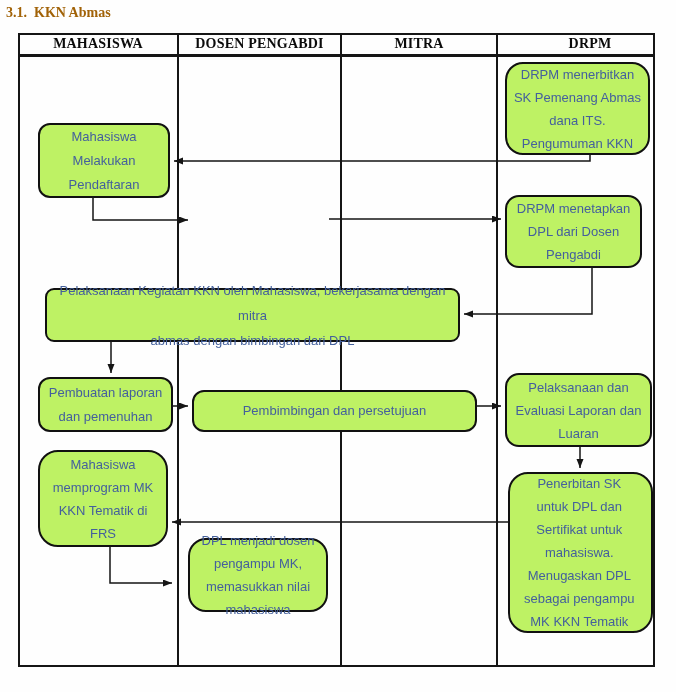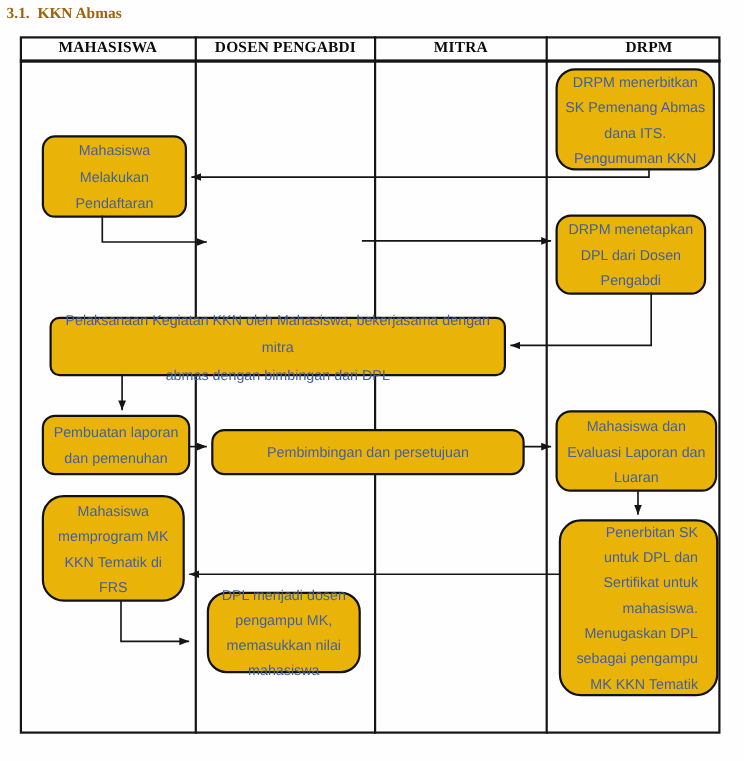--- a/index.html
+++ b/index.html
@@ -17,35 +17,35 @@
   .vline{position:absolute;top:33px;height:634px;width:2px;background:#151515;z-index:1;}
   .v1{left:177px;} .v2{left:340px;} .v3{left:496px;}
   .hline{position:absolute;left:18px;top:54px;width:637px;height:2.5px;background:#151515;z-index:1;}
   .lane-header{
     position:absolute;top:36px;height:18px;text-align:center;
     font-family:"Liberation Serif", serif;font-weight:bold;font-size:14px;color:#0b0b0b;letter-spacing:.2px;z-index:1;
   }
   .lh0{left:20px;width:156px;} .lh1{left:180px;width:159px;} .lh2{left:343px;width:152px;} .lh3{left:499px;width:182px;}
   
   .node{
-    position:absolute;box-sizing:border-box;background:#eab308;border:2px solid #111;
+    position:absolute;box-sizing:border-box;background:#bef264;border:2px solid #111;
     display:flex;align-items:center;justify-content:center;text-align:center;
     color:#44609C;font-size:13px;line-height:24px;white-space:pre-line;z-index:2;
     padding:2px 4px;
   }
   #n0{left:505px;top:62px;width:145px;height:93px;border-radius:18px;line-height:23px;}
   #n1{left:38px;top:123px;width:132px;height:75px;border-radius:12px;}
   #n2{left:192px;top:170px;width:138px;height:94px;border-radius:16px;line-height:23px;}
   #n3{left:505px;top:195px;width:137px;height:73px;border-radius:14px;line-height:23px;}
   #n4{left:45px;top:288px;width:415px;height:54px;border-radius:9px;line-height:25px;}
   #n5{left:38px;top:377px;width:135px;height:55px;border-radius:12px;}
   #n6{left:192px;top:390px;width:285px;height:42px;border-radius:12px;}
   #n7{left:505px;top:373px;width:147px;height:74px;border-radius:14px;line-height:23px;}
   #n8{left:508px;top:472px;width:145px;height:161px;border-radius:20px;line-height:23px;
-      justify-content:flex-start;text-align:right;padding-left:14px;}
+      justify-content:flex-start;text-align:center;padding-left:14px;}
   #n9{left:38px;top:450px;width:130px;height:97px;border-radius:20px;line-height:23px;}
   #n10{left:188px;top:538px;width:140px;height:74px;border-radius:18px;line-height:23px;}
   .edges{position:absolute;left:0;top:0;width:676px;height:692px;z-index:3;pointer-events:none;}
   .edges path{fill:none;stroke:#151515;stroke-width:1.5;}
 </style>
 </head>
 <body>
 
 <div class="canvas">
 
@@ -70,21 +70,21 @@
 Melakukan
 Pendaftaran</div>
   <div class="node" id="n3">DRPM menetapkan
 DPL dari Dosen
 Pengabdi</div>
   <div class="node" id="n4">Pelaksanaan Kegiatan KKN oleh Mahasiswa, bekerjasama dengan mitra
 abmas dengan bimbingan dari DPL</div>
   <div class="node" id="n5">Pembuatan laporan
 dan pemenuhan</div>
   <div class="node" id="n6">Pembimbingan dan persetujuan</div>
-  <div class="node" id="n7">Mahasiswa dan
+  <div class="node" id="n7">Pelaksanaan dan
 Evaluasi Laporan dan
 Luaran</div>
   <div class="node" id="n8">Penerbitan SK
 untuk DPL dan
 Sertifikat untuk
 mahasiswa.
 Menugaskan DPL
 sebagai pengampu
 MK KKN Tematik</div>
   <div class="node" id="n9">Mahasiswa

